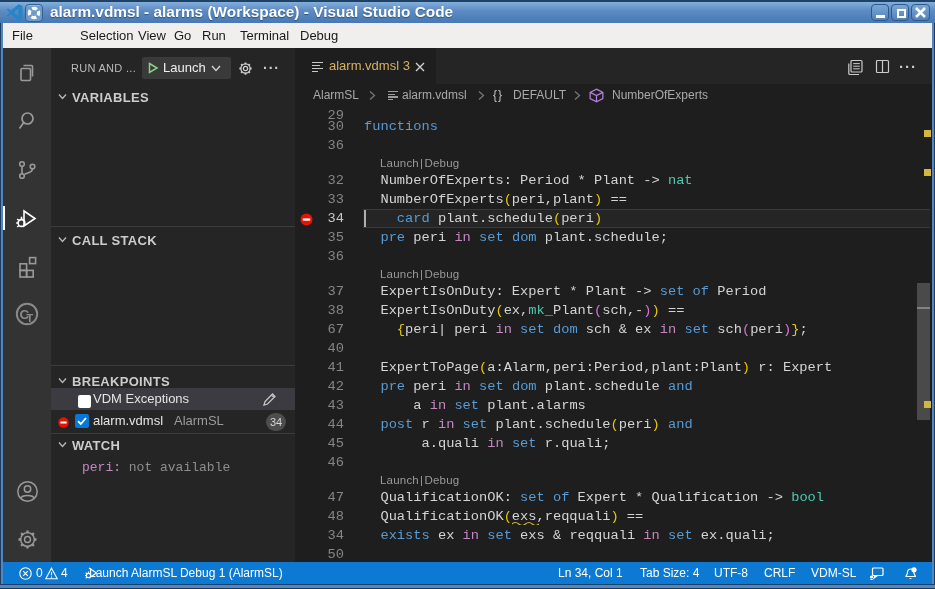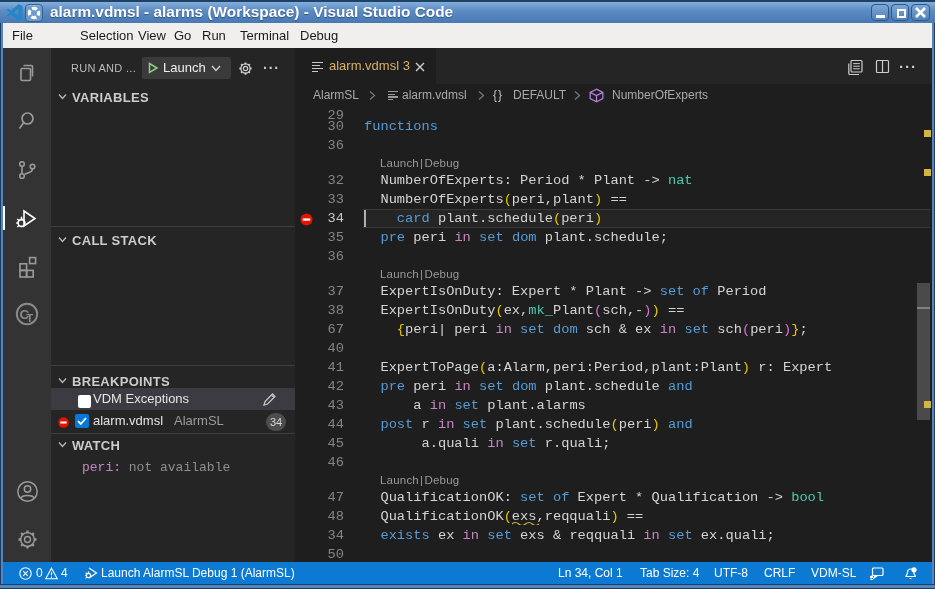--- a/index.html
+++ b/index.html
@@ -254,21 +254,21 @@
 <svg class="a" style="left:45px;top:567px" width="13" height="13" viewBox="0 0 13 13" fill="none" stroke="#fff" stroke-width="1.1">
     <path d="M6.5 1.2 L12.3 11.8 H0.7 Z"></path>
     <path d="M6.5 5 V8.2 M6.5 9.5 V10.8"></path>
   </svg>
 <div class="st" style="left:61px;top:562px">4</div>
 <svg class="a" style="left:85px;top:566px" width="13" height="14" viewBox="0 0 13 14" fill="none" stroke="#fff" stroke-width="1.2">
     <path d="M4 2 L11.5 7 L4 12"></path>
     <circle cx="3.5" cy="9.5" r="2.2"></circle>
     <path d="M3.5 7.3 V5.6 M1.3 9.5 H0 M1.8 7.8 L.7 6.8 M1.8 11.2 L.7 12.2"></path>
   </svg>
-<div class="st" style="left:101px;top:562px">Launch AlarmSL Debug 1 (AlarmSL)</div>
+<div class="st" style="left:89px;top:562px">Launch AlarmSL Debug 1 (AlarmSL)</div>
 <div class="st" style="left:558px;top:562px">Ln 34, Col 1</div>
 <div class="st" style="left:640px;top:562px">Tab Size: 4</div>
 <div class="st" style="left:714px;top:562px">UTF-8</div>
 <div class="st" style="left:764px;top:562px">CRLF</div>
 <div class="st" style="left:811px;top:562px">VDM-SL</div>
 <svg class="a" style="left:869px;top:567px" width="15" height="13" viewBox="0 0 15 13" fill="none" stroke="#fff" stroke-width="1.2">
     <rect x="3.5" y="1" width="10.5" height="7.5" rx="1"></rect>
     <path d="M6 8.5 L5 11 L8.5 8.5"></path>
     <circle cx="2.5" cy="10" r="1.6" fill="#fff" stroke="none"></circle>
     <path d="M1 13 C1 11.5 4 11.5 4 13" fill="#fff" stroke="none"></path>

